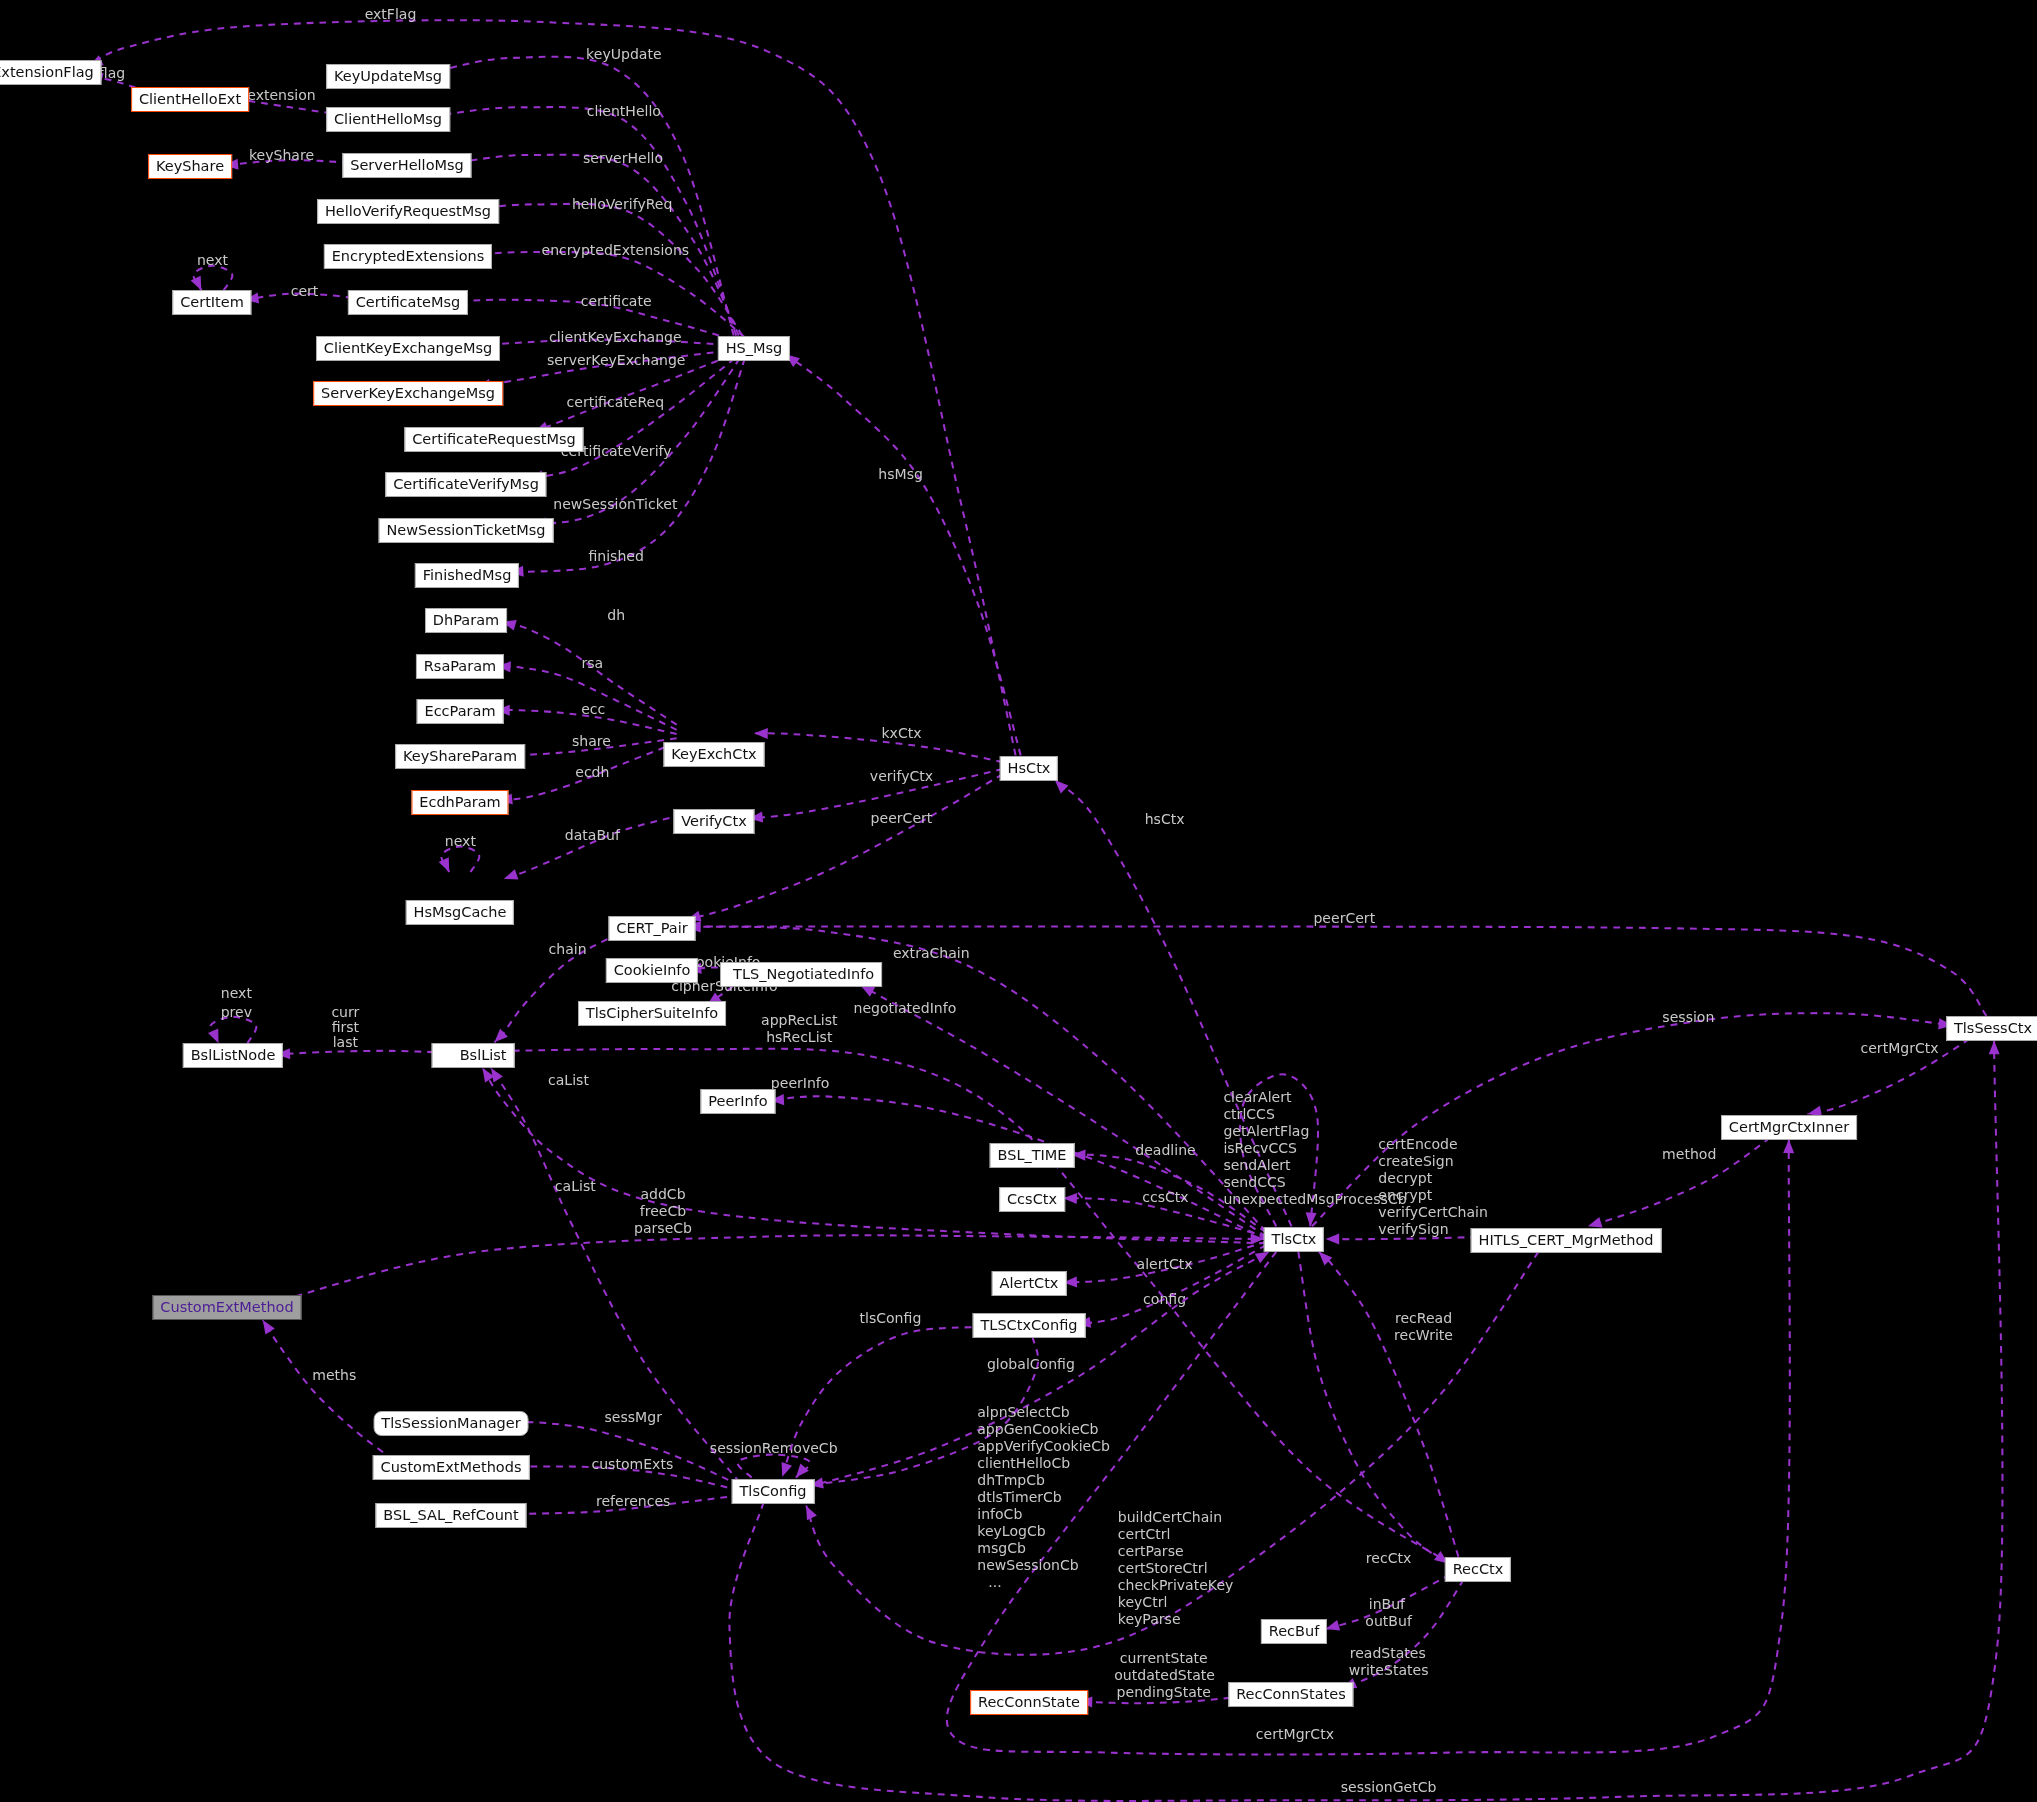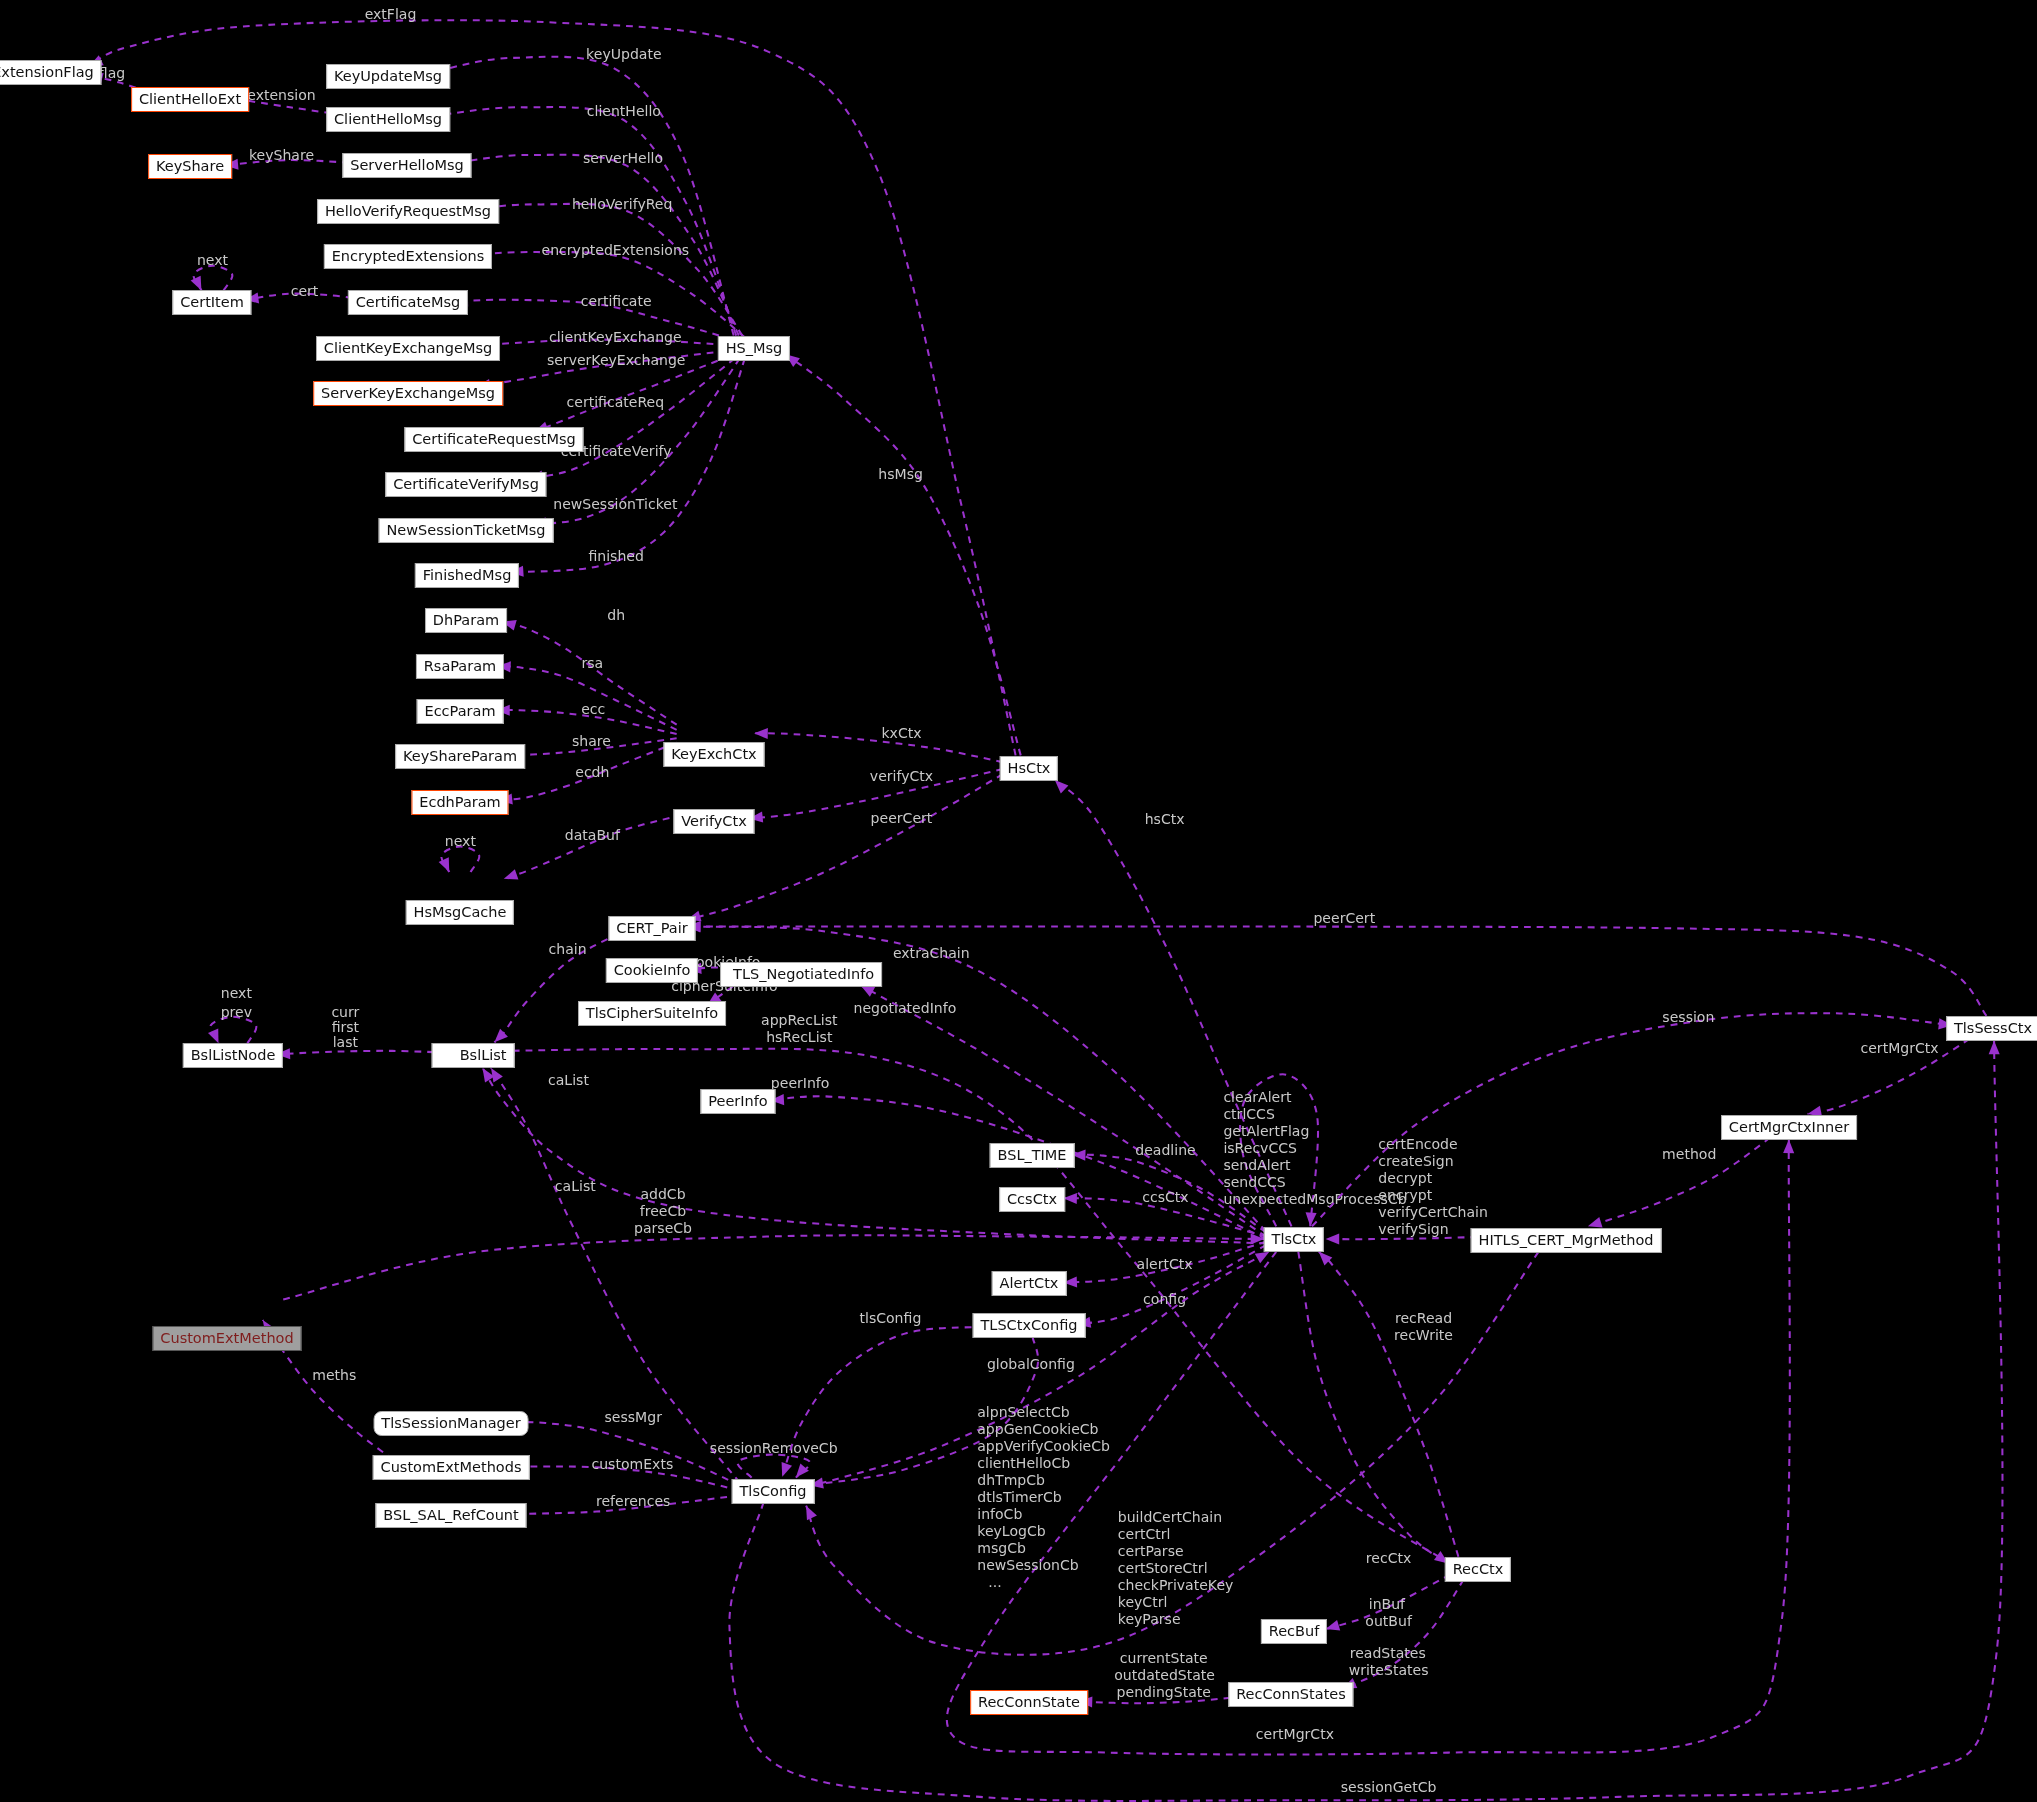--- a/index.html
+++ b/index.html
@@ -3,21 +3,21 @@
 <meta charset="utf-8">
 <style>
   html,body{margin:0;padding:0;background:#000;}
   #canvas{position:relative;width:2038px;height:1802px;background:#000;overflow:hidden;
           font-family:"DejaVu Sans","Liberation Sans",sans-serif;}
   #edgelayer{position:absolute;left:0;top:0;}
   .node{position:absolute;transform:translateX(-50%);background:#ffffff;color:#111;
         border:0.9px solid #ababab;padding:2.6px 6.8px 3.4px 6.8px;font-size:14.5px;line-height:17px;
         white-space:nowrap;box-sizing:border-box;text-align:center;}
   .node.orange{border:1.7px solid #ff4502;}
-  .node.gray{background:#9f9f9f;border:0.9px solid #565656;color:#7f1d1d;margin-top:31px;}
+  .node.gray{background:#9f9f9f;border:0.9px solid #565656;color:#4c1d95;}
   text.elabel{fill:#c9c9c9;font-size:16.5px;font-family:"DejaVu Sans","Liberation Sans",sans-serif;}
   path.edge{fill:none;stroke-dasharray:8 7;stroke-width:2.4px;}
 </style>
 </head>
 <body>
 
 <div id="canvas">
   <svg id="edgelayer" xmlns="http://www.w3.org/2000/svg" width="2038" height="1802" viewBox="0 0 2392 2116">
       <path d="M1192,887 C1181.7,839.2 1157.0,714.5 1130,600 C1103.0,485.5 1068.3,290.0 1030,200 C991.7,110.0 965.0,89.0 900,60 C835.0,31.0 740.0,31.0 640,26 C540.0,21.0 381.7,25.2 300,30 C218.3,34.8 182.7,47.0 150,55 C117.3,63.0 111.7,74.2 104,78" class="edge" stroke="#9a32cd"></path>
       <polygon points="104,78 115.4,65.0 121.2,76.7" fill="#9a32cd"></polygon>

